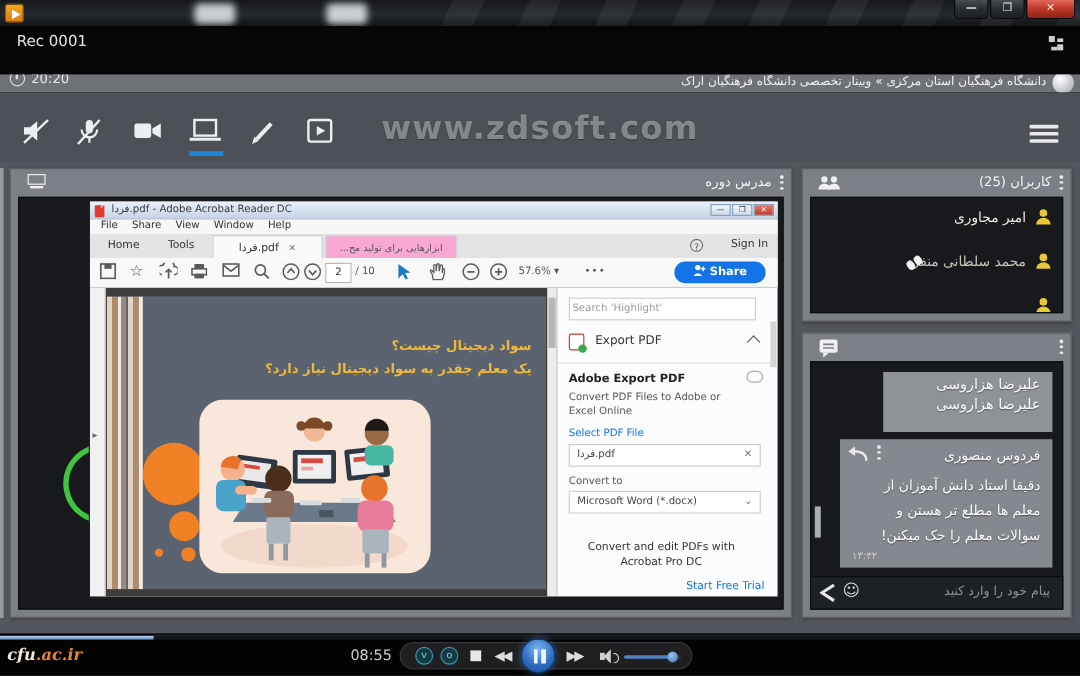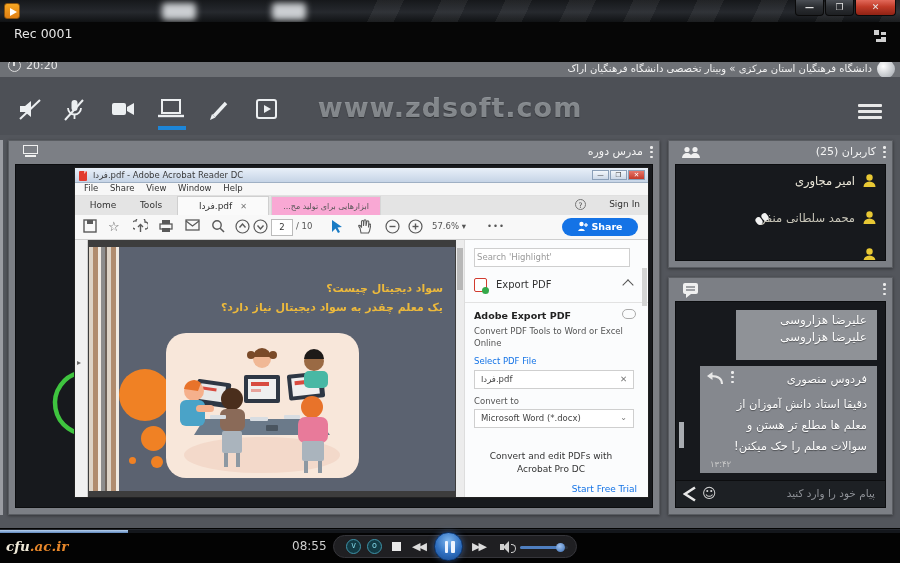--- a/index.html
+++ b/index.html
@@ -551,21 +551,21 @@
       <div class="a-panel">
         <div class="srch">Search 'Highlight'</div>
         <div class="exp-row">
           <span class="exp-ic"></span>
           <span class="exp-lbl">Export PDF</span>
           <span class="chev-up"></span>
         </div>
         <div class="p-div"></div>
         <div class="p-h">Adobe Export PDF</div>
         <span class="p-cloud"></span>
-        <div class="p-desc">Convert PDF Tools to Word or Excel Online</div>
+        <div class="p-desc">Convert PDF Files to Adobe or Excel Online</div>
         <div class="p-link">Select PDF File</div>
         <div class="filebox">
           <span>فردا.pdf</span>
           <span class="x">✕</span>
         </div>
         <div class="p-lbl">Convert to</div>
         <div class="selbox">
           <span>Microsoft Word (*.docx)</span>
           <span class="v">⌄</span>
         </div>

